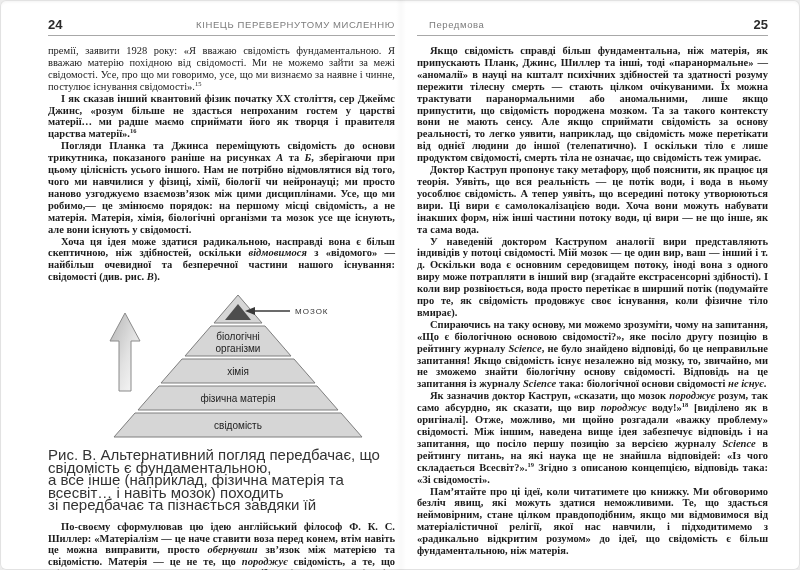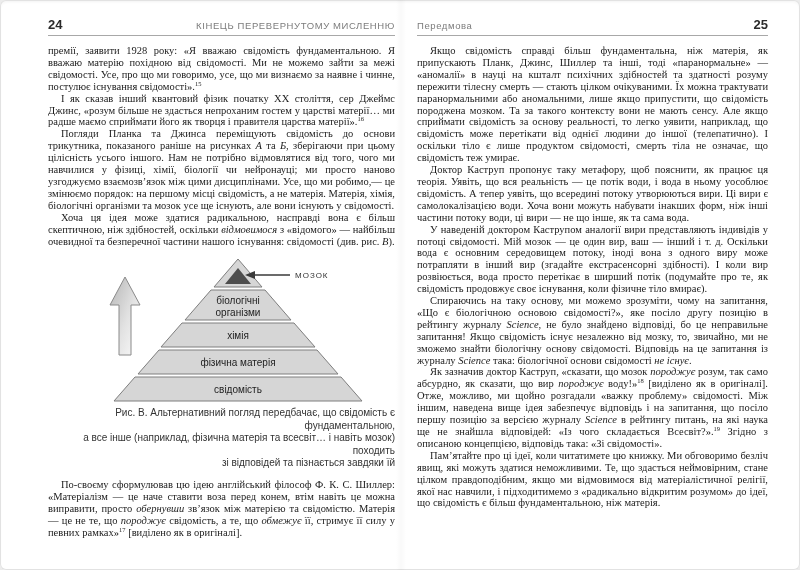--- a/index.html
+++ b/index.html
@@ -14,42 +14,43 @@
     color:#1c1c1c;
   }
   .gutter{
     position:absolute;left:396px;top:0;width:10px;height:570px;
     background:linear-gradient(90deg, rgba(0,0,0,0) 0%, rgba(0,0,0,.025) 50%, rgba(0,0,0,0) 100%);
   }
   .page{position:absolute;top:18px;}
   .page-left{left:48px;width:347px;}
   .page-right{left:417px;width:351px;}
   .page-header{
-    display:flex;justify-content:space-between;align-items:flex-end;
+    display:flex;justify-content:space-between;
     border-bottom:1px solid #a8a8a8;
     padding-bottom:3px;margin-bottom:9px;
     font-family:"Liberation Sans", sans-serif;
   }
   .page-num{font-size:13px;font-weight:bold;color:#2b2b2b;line-height:14px;}
-  .running-head{font-size:9.5px;color:#7c7c7c;letter-spacing:.6px;line-height:13px;}
+  .running-head{font-size:9.5px;color:#7c7c7c;letter-spacing:.6px;line-height:13px;margin-left:12px;}
   .body-text p.para{
     margin:0;
     font-size:10.5px;line-height:11.9px;
     text-align:justify;
     color:#1c1c1c;
   }
-  .body-text p.para.indent{text-indent:13px;}
+  .body-text p.para.indent{text-indent:13px;font-weight:bold;}
   .body-text i{font-style:italic;}
   .body-text sup{font-size:6.5px;line-height:0;vertical-align:super;}
   .figure{margin-top:10px;}
   .figure svg{display:block;margin:0 auto;}
   .figure-caption{
+    margin-top:6px;
     font-family:"Liberation Sans", sans-serif;
-    font-size:10px;line-height:12.5px;color:#333;
-    text-align:right;
+    font-size:15px;line-height:12.5px;color:#333;
+    text-align:left;
   }
   .figure-caption span{display:block;}
   .after-figure{margin-top:9px;}
   .pyr-label{
     font-family:"Liberation Sans", sans-serif;
     font-size:10px;fill:#222;
   }
   .brain-label{
     font-family:"Liberation Sans", sans-serif;
     font-size:8px;letter-spacing:1px;fill:#333;
@@ -103,21 +104,21 @@
         <polygon points="111,93 269,93 290,117 90,117" stroke="#7e7e7e" stroke-width="1" fill="#d6d6d6"></polygon>
         <text class="pyr-label" x="190" y="109" text-anchor="middle">фізична матерія</text>
 
         <polygon points="87,120 293,120 314,144 66,144" stroke="#7e7e7e" stroke-width="1" fill="#d6d6d6"></polygon>
         <text class="pyr-label" x="190" y="136" text-anchor="middle">свідомість</text>
       </svg>
 
       <div class="figure-caption">
         <span>Рис. В. Альтернативний погляд передбачає, що свідомість є фундаментальною,</span>
         <span>а все інше (наприклад, фізична матерія та всесвіт… і навіть мозок) походить</span>
-        <span>зі відповідей та пізнається завдяки їй</span>
+        <span>зі передбачає та пізнається завдяки їй</span>
       </div>
     </div>
 
     <div class="body-text after-figure">
         <p class="para indent"><span>По-своєму сформулював цю ідею англійський філософ Ф. К. С. Шиллер: «Матеріалізм — це наче ставити воза перед конем, втім навіть це можна виправити, просто </span><i>обернувши</i><span> зв’язок між матерією та свідомістю. Матерія — це не те, що </span><i>породжує</i><span> свідомість, а те, що </span><i>обмежує</i><span> її, стримує її силу у певних рамках»</span><sup>17</sup><span> [виділено як в оригіналі].</span></p>
       </div>
   </div>
 
   <div class="page page-right">
     <div class="page-header">

